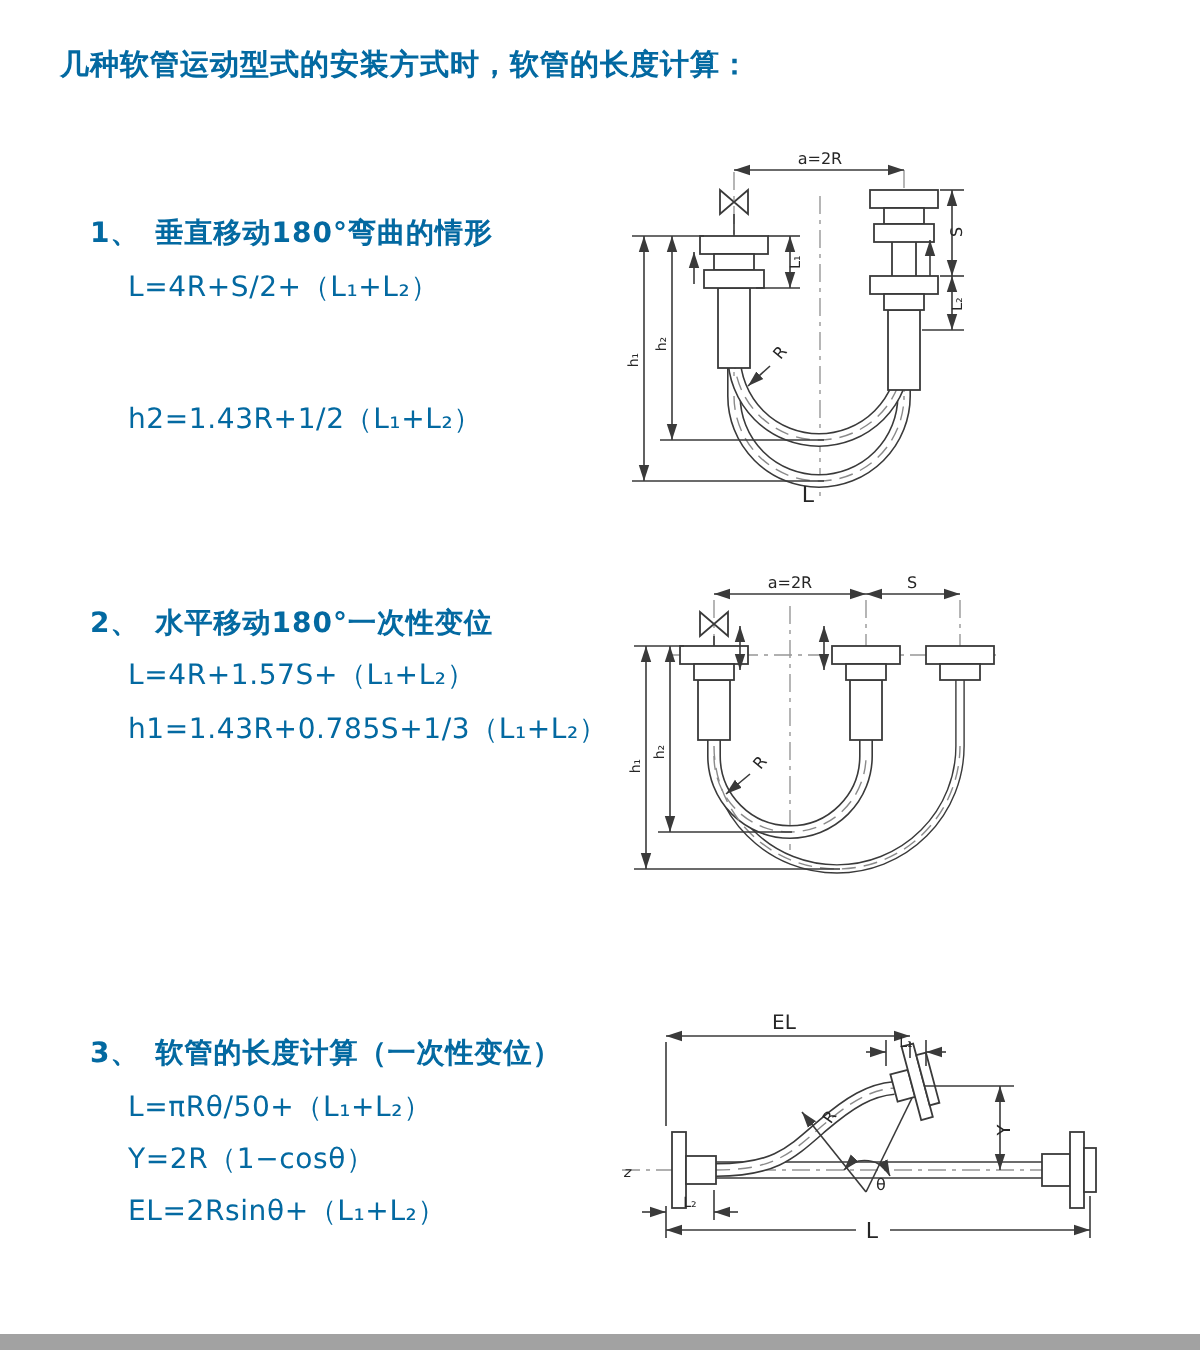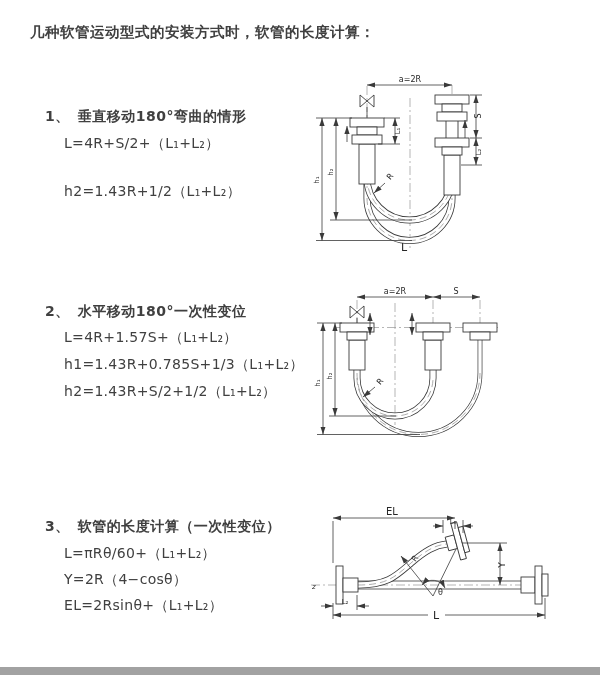--- a/index.html
+++ b/index.html
@@ -1,18 +1,18 @@
 <!DOCTYPE html>
 <html><head>
 <meta charset="utf-8">
 <style>
   html,body{margin:0;padding:0;background:#e8e8e8;}
   .page{
     position:relative;width:600px;height:675px;background:#ffffff;
-    font-family:"DejaVu Sans","Liberation Sans",sans-serif;color:#404040;
+    font-family:"DejaVu Sans","Liberation Sans",sans-serif;color:#0369a1;
     overflow:hidden;margin:0 auto;
   }
   .abs{position:absolute;}
   .title{font-size:14.5px;font-weight:600;letter-spacing:.5px;white-space:nowrap;}
   .heading{font-size:14px;font-weight:600;letter-spacing:.5px;white-space:nowrap;}
   .heading .num{margin-right:8px;}
   .formula{font-size:14px;font-weight:400;letter-spacing:.3px;white-space:nowrap;}
   .page-edge{position:absolute;left:0;right:0;bottom:0;height:8px;background:#a2a2a2;}
   svg{overflow:visible;}
   svg text{fill:#262626;font-family:"DejaVu Sans","Liberation Sans",sans-serif;}
@@ -30,34 +30,33 @@
 <body>
 
 <div class="page">
 
   <div class="abs title" style="left:30px;top:23px">几种软管运动型式的安装方式时，软管的长度计算：</div>
 
   <div class="abs heading" style="left:45px;top:108px">
     <span class="num">1、</span><span>垂直移动180°弯曲的情形</span>
   </div>
   <div class="abs formula" style="left:64px;top:135px">L=4R+S/2+（L₁+L₂）</div>
-  <div class="abs formula" style="left:64px;top:183px">h2=1.43R+1/2（L₁+L₂）</div>
+  <div class="abs formula" style="left:64px;top:201px">h2=1.43R+1/2（L₁+L₂）</div>
 
   <div class="abs heading" style="left:45px;top:303px">
     <span class="num">2、</span><span>水平移动180°一次性变位</span>
   </div>
   <div class="abs formula" style="left:64px;top:329px">L=4R+1.57S+（L₁+L₂）</div>
   <div class="abs formula" style="left:64px;top:356px">h1=1.43R+0.785S+1/3（L₁+L₂）</div>
-  <div class="abs formula" style="left:64px;top:383px">h2=1.43R+S/2+1/2（L₁+L₂）</div>
 
   <div class="abs heading" style="left:45px;top:518px">
     <span class="num">3、</span><span>软管的长度计算（一次性变位）</span>
   </div>
-  <div class="abs formula" style="left:64px;top:545px">L=πRθ/60+（L₁+L₂）</div>
-  <div class="abs formula" style="left:64px;top:571px">Y=2R（4−cosθ）</div>
+  <div class="abs formula" style="left:64px;top:545px">L=πRθ/50+（L₁+L₂）</div>
+  <div class="abs formula" style="left:64px;top:571px">Y=2R（1−cosθ）</div>
   <div class="abs formula" style="left:64px;top:597px">EL=2Rsinθ+（L₁+L₂）</div>
 
   <svg class="abs" style="left:300px;top:70px" width="300" height="195" viewBox="0 0 300 195">
     <defs>
       <marker id="arw1" markerUnits="userSpaceOnUse" markerWidth="9" markerHeight="8" refX="8" refY="3" orient="auto-start-reverse">
         <path d="M0,0.4 L8,3 L0,5.6 Z" fill="#3a3a3a"></path>
       </marker>
       <pattern id="braid1" width="4" height="4" patternUnits="userSpaceOnUse">
         <path d="M0,0 L4,4 M4,0 L0,4" stroke="#6a6a6a" stroke-width="0.55"></path>
       </pattern>

